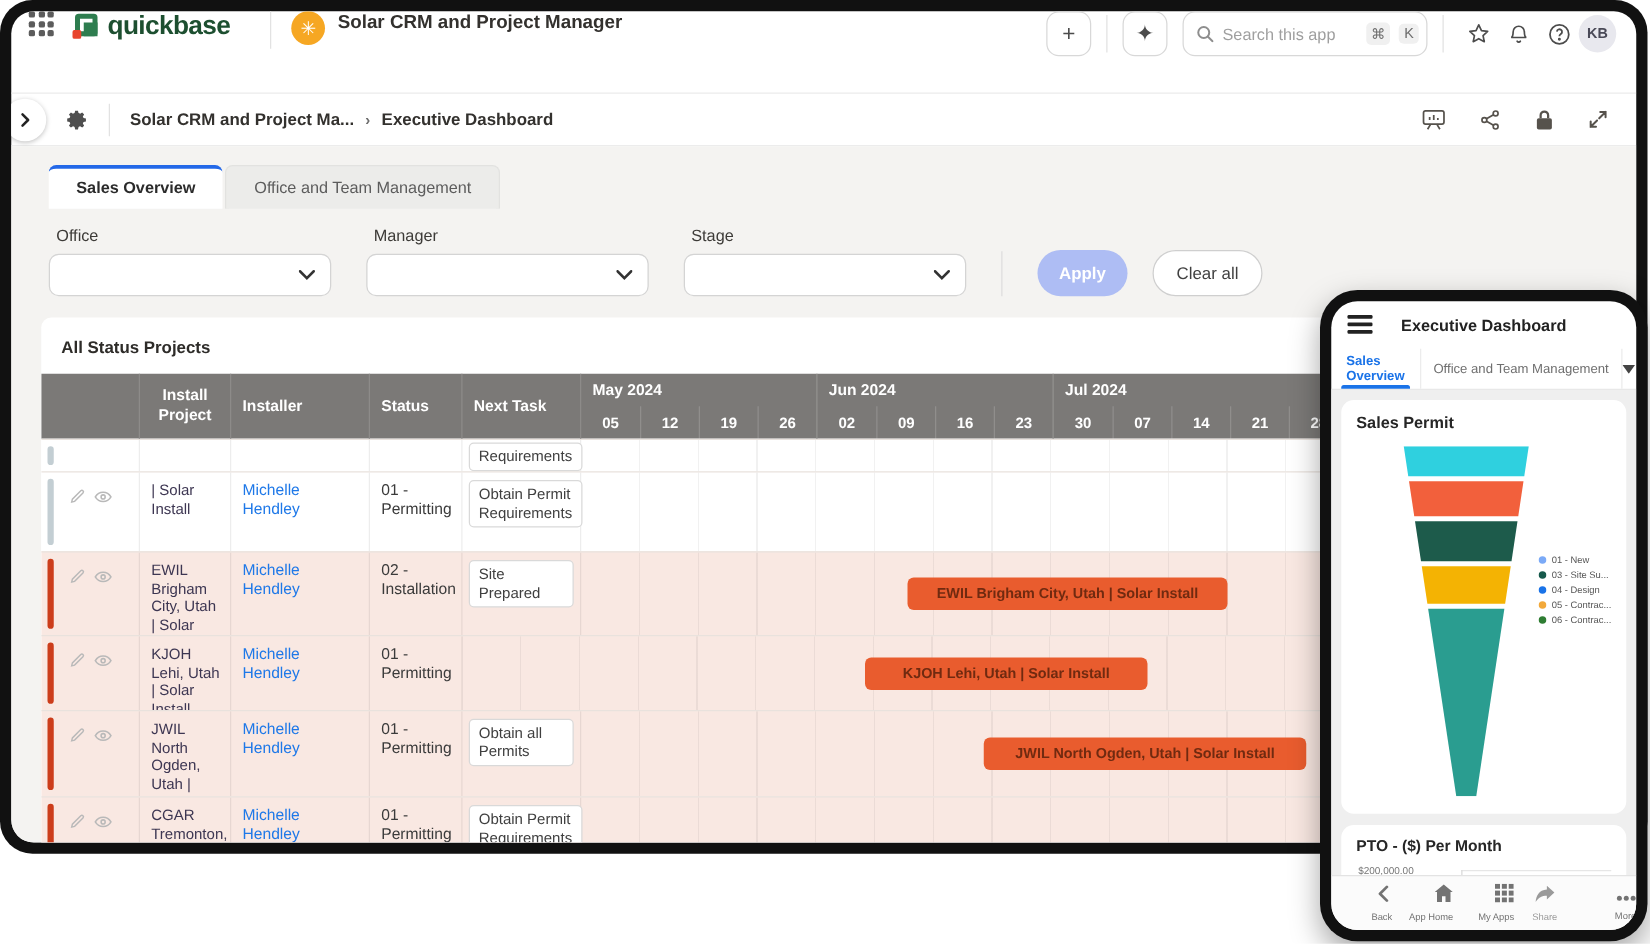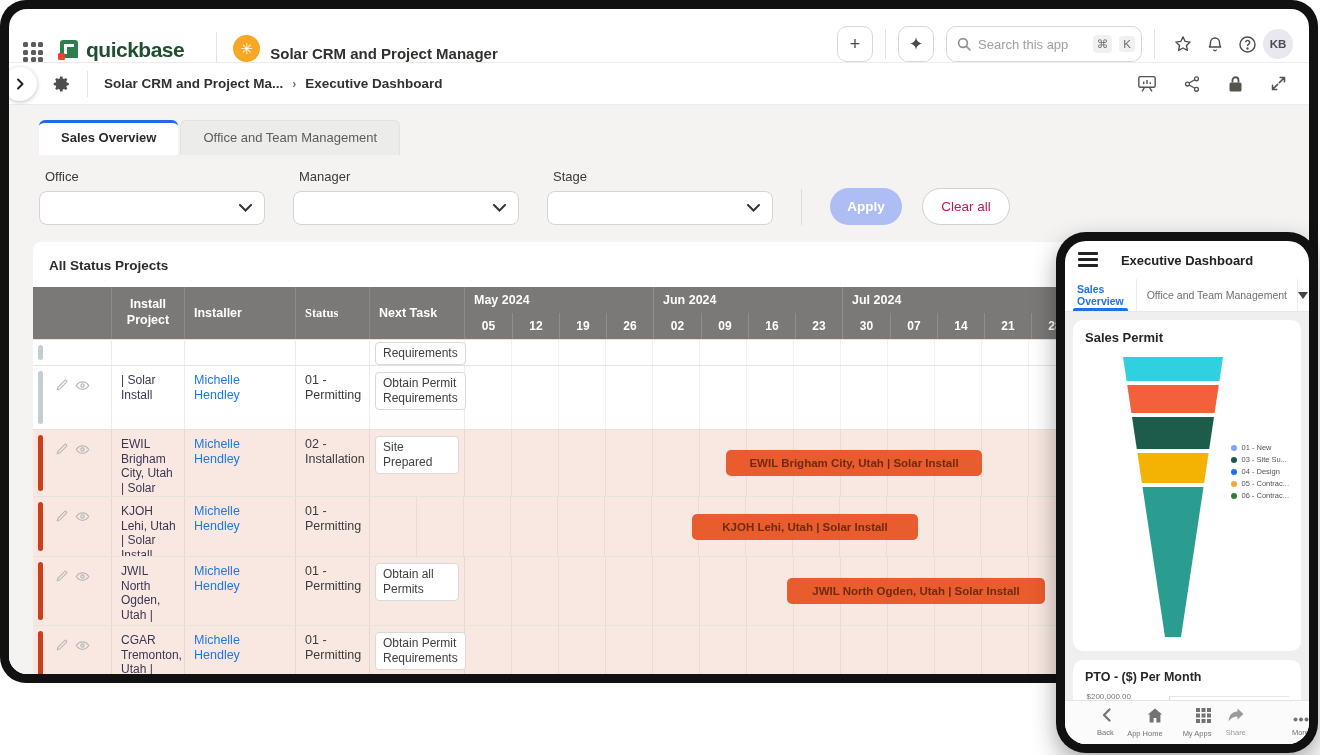--- a/index.html
+++ b/index.html
@@ -4,21 +4,21 @@
 <style>
   * { margin:0; padding:0; box-sizing:border-box; }
   html,body { width:1320px; height:755px; background:#fff; font-family:"Liberation Sans", sans-serif; overflow:hidden; }
   .stage { position:relative; width:1320px; height:755px; }
 
   
   .main-frame { position:absolute; left:0; top:0; width:1318px; height:683px; background:#111; border-radius:26px; padding:9px; }
   .main-inner { width:100%; height:100%; background:#fff; border-radius:18px; overflow:hidden; display:flex; flex-direction:column; }
 
   
-  .topbar { height:54px; display:flex; align-items:flex-end; padding:0 16px 0 14px; border-bottom:1px solid #ececec; flex:none; }
+  .topbar { height:66px; display:flex; align-items:flex-start; padding:0 16px 0 14px; border-bottom:1px solid #ececec; flex:none; }
   .waffle { display:grid; grid-template-columns:repeat(3,5px); grid-gap:2.5px; margin-right:14px; cursor:pointer; }
   .waffle i { width:5px; height:5px; border-radius:1.5px; background:#5c5c5c; }
   .qb-logo { display:flex; align-items:center; gap:7px; margin-right:16px; }
   .qb-word { font-size:21px; font-weight:bold; color:#1d4f30; letter-spacing:-0.5px; }
   .vdiv { width:1px; height:30px; background:#e2e2e2; margin:0 16px; flex:none; }
   .app-ico { width:27px; height:27px; border-radius:50%; background:#f6a723; color:#fff; display:flex; align-items:center; justify-content:center; font-size:15px; margin-right:10px; flex:none; }
   .app-title { font-size:15px; font-weight:bold; color:#33312e; }
   .tb-right { margin-left:auto; display:flex; align-items:center; }
   .sq-btn { width:36px; height:36px; border:1px solid #d8d8d8; border-radius:10px; background:#fff; display:flex; align-items:center; justify-content:center; font-size:18px; color:#4c4c4c; cursor:pointer; }
   .search-box { width:196px; height:36px; border:1px solid #d8d8d8; border-radius:10px; display:flex; align-items:center; padding:0 6px 0 10px; gap:7px; }
@@ -44,32 +44,32 @@
   .tab.active { background:#fff; border-top:3px solid #2368e8; font-weight:bold; color:#2b2b2b; padding-top:7px; }
   .tab.inactive { background:#ececea; border:1px solid #e2e2e0; border-bottom:none; color:#5c5c5c; margin-left:2px; }
 
   .filters { display:flex; align-items:flex-end; padding:14px 0 0 30px; gap:28px; }
   .ffield { width:226px; }
   .flabel { font-size:13px; color:#3c3a37; margin:0 0 7px 6px; }
   .fselect { height:34px; background:#fff; border:1px solid #d4d4d4; border-radius:8px; display:flex; align-items:center; justify-content:flex-end; padding:0 12px; cursor:pointer; }
   .fdivider { width:1px; height:36px; background:#ddd; margin:0 0 0 0; }
   .pill { height:37px; border-radius:19px; font-size:13.5px; display:flex; align-items:center; justify-content:center; cursor:pointer; font-family:"Liberation Sans",sans-serif; }
   .apply { width:72px; background:#aebdf4; color:#fff; font-weight:bold; border:none; }
-  .clear { width:88px; background:#fff; color:#be185d; border:1px solid #cfcfcf; }
+  .clear { width:88px; background:#fff; color:#404040; border:1px solid #cfcfcf; }
 
   
   .card { margin:17px 24px 0 24px; background:#fff; border-radius:8px 8px 0 0; height:460px; overflow:hidden; }
   .card-title { font-size:13.5px; font-weight:bold; color:#2e2c29; padding:16px 0 14px 16px; }
   .gtable { width:100%; font-size:12px; }
   .ghead { display:flex; background:#7b7977; color:#fff; height:52px; }
   .hc { display:flex; align-items:center; font-weight:bold; font-size:12.5px; border-right:1px solid #8d8b89; }
   .hc-icons { width:79px; }
   .hc-project { width:73px; justify-content:center; text-align:center; line-height:1.25; }
   .hc-installer { width:111px; padding-left:9px; }
-  .hc-status { width:74px; padding-left:9px;font-family:Liberation Serif, serif; }
+  .hc-status { width:74px; padding-left:9px; }
   .hc-task { width:95px; padding-left:9px; }
   .hc-gantt { flex:1; display:flex; border-right:none; }
   .mgroup { display:flex; flex-direction:column; border-left:1px solid #93918f; }
   .mgroup:first-child { border-left:none; }
   .mlabel { height:26px; display:flex; align-items:center; padding-left:9px; font-weight:bold; font-size:12.5px; }
   .mweeks { height:26px; display:flex; }
   .wk { width:47px; display:flex; align-items:center; justify-content:center; font-weight:bold; font-size:12px; border-left:1px solid rgba(255,255,255,.16); }
   .wk:first-child { border-left:none; }
   .mgroup.flexfill { flex:1; }
 

